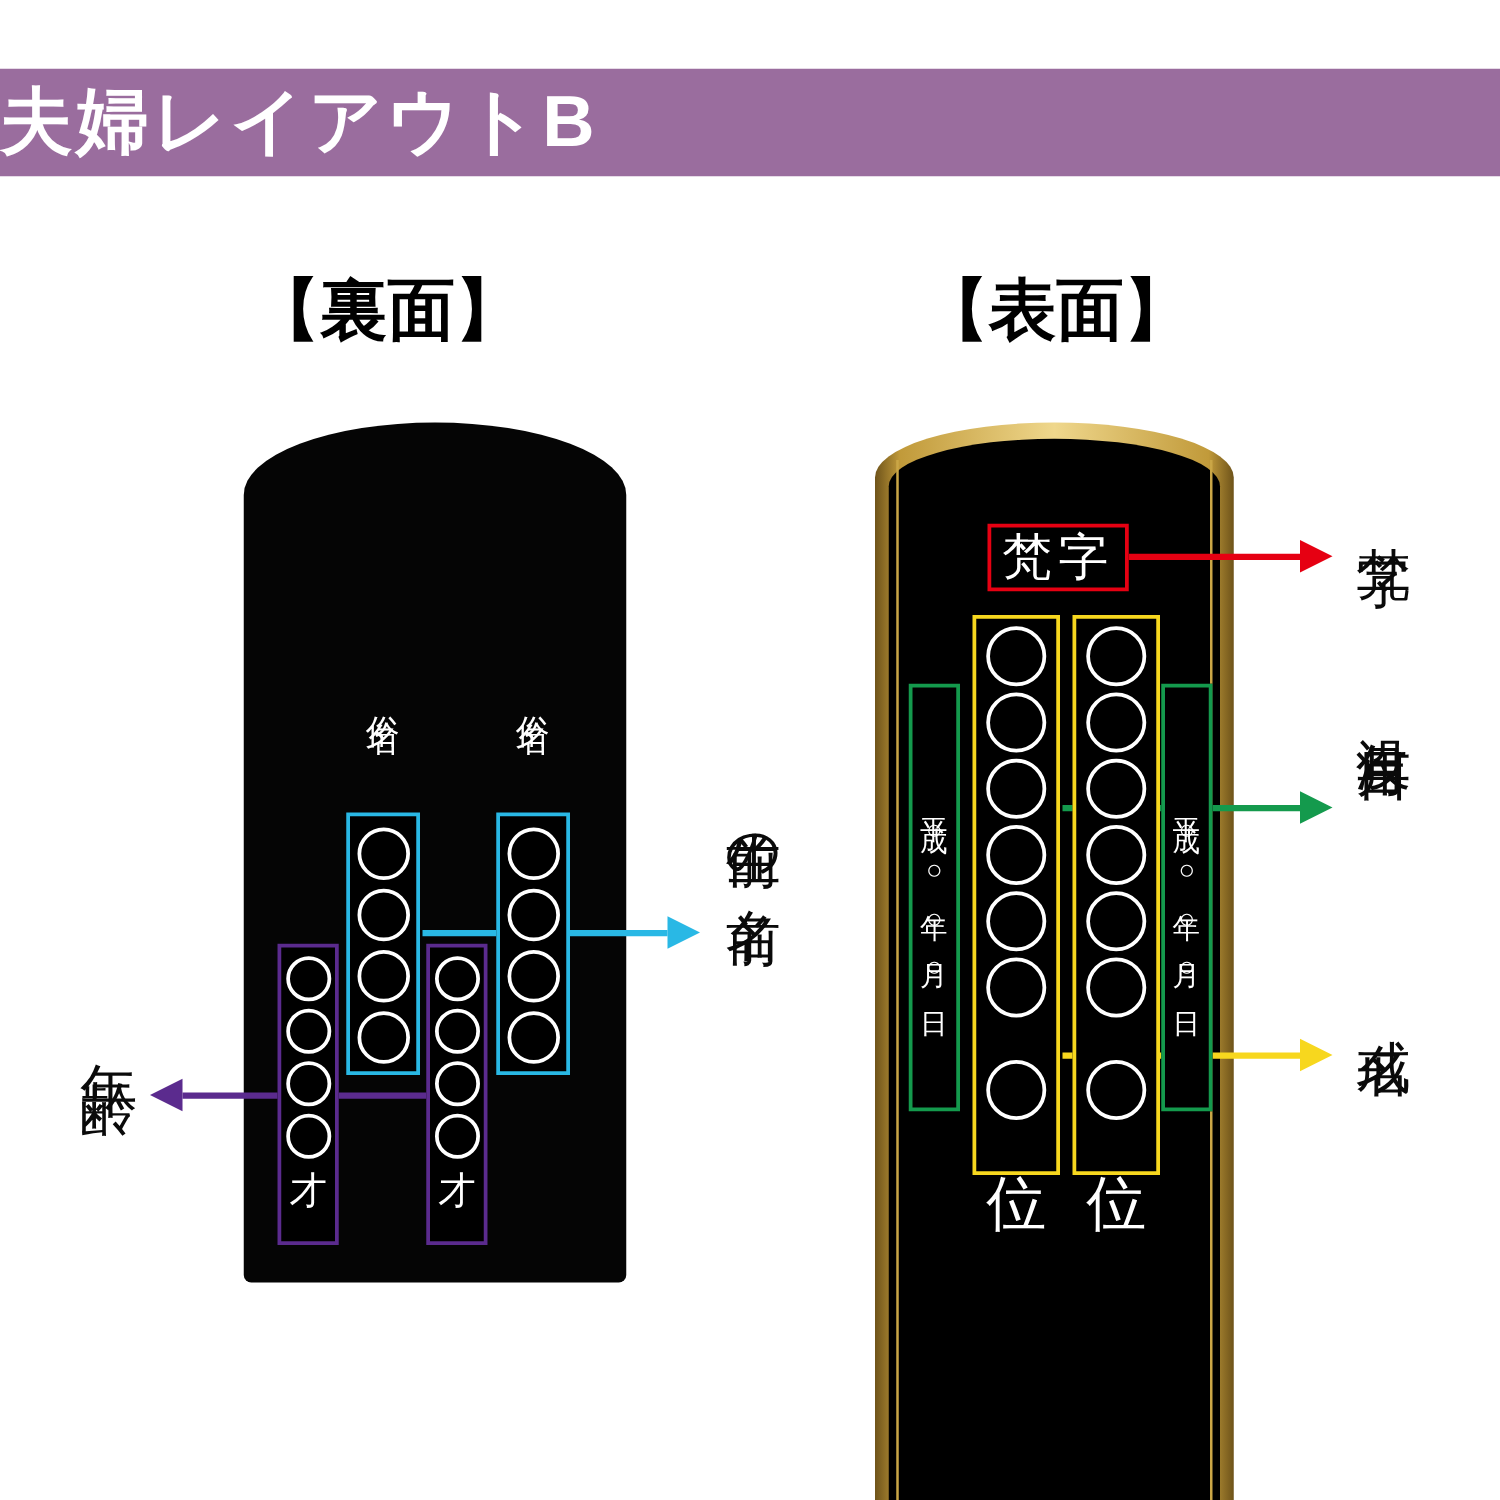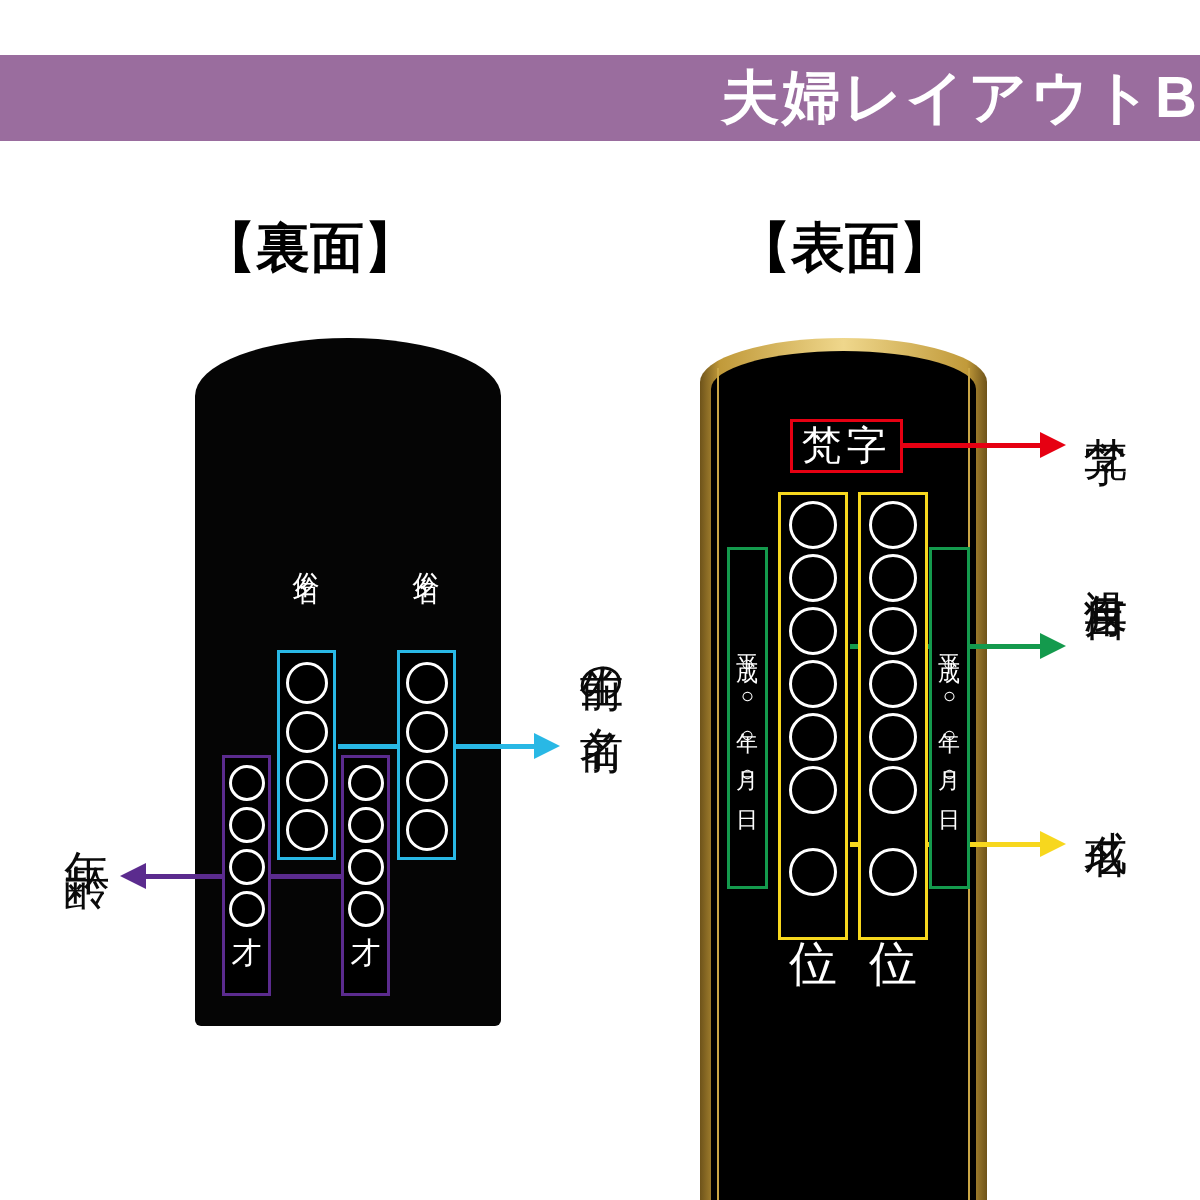--- a/index.html
+++ b/index.html
@@ -1,21 +1,21 @@
 <!DOCTYPE html>
 <html><head>
 <meta charset="utf-8">
 <style>
   html,body { margin:0; padding:0; background:#fff; }
   .page { position:relative; width:1200px; height:1200px; background:#ffffff; overflow:hidden;
           font-family:"Liberation Sans","DejaVu Sans",sans-serif; }
 
   
   .banner { position:absolute; left:0; top:55px; width:1200px; height:86px; background:#9a6d9e;
-            display:flex; align-items:center; justify-content:flex-end; }
+            display:flex; align-items:center; justify-content:flex-start; }
   .banner-title { color:#ffffff; font-size:58px; font-weight:bold; letter-spacing:3px; margin:0; }
 
   
   .section-title { position:absolute; width:300px; text-align:center; font-size:54px; font-weight:bold; color:#000; }
   .back-title  { left:160px; top:212px; }
   .front-title { left:695px; top:212px; }
 
   
   .tablet-back { position:absolute; left:195px; top:338px; width:306px; height:688px; background:#050505;
                  border-radius:50% 50% 6px 6px / 58px 58px 6px 6px; }

